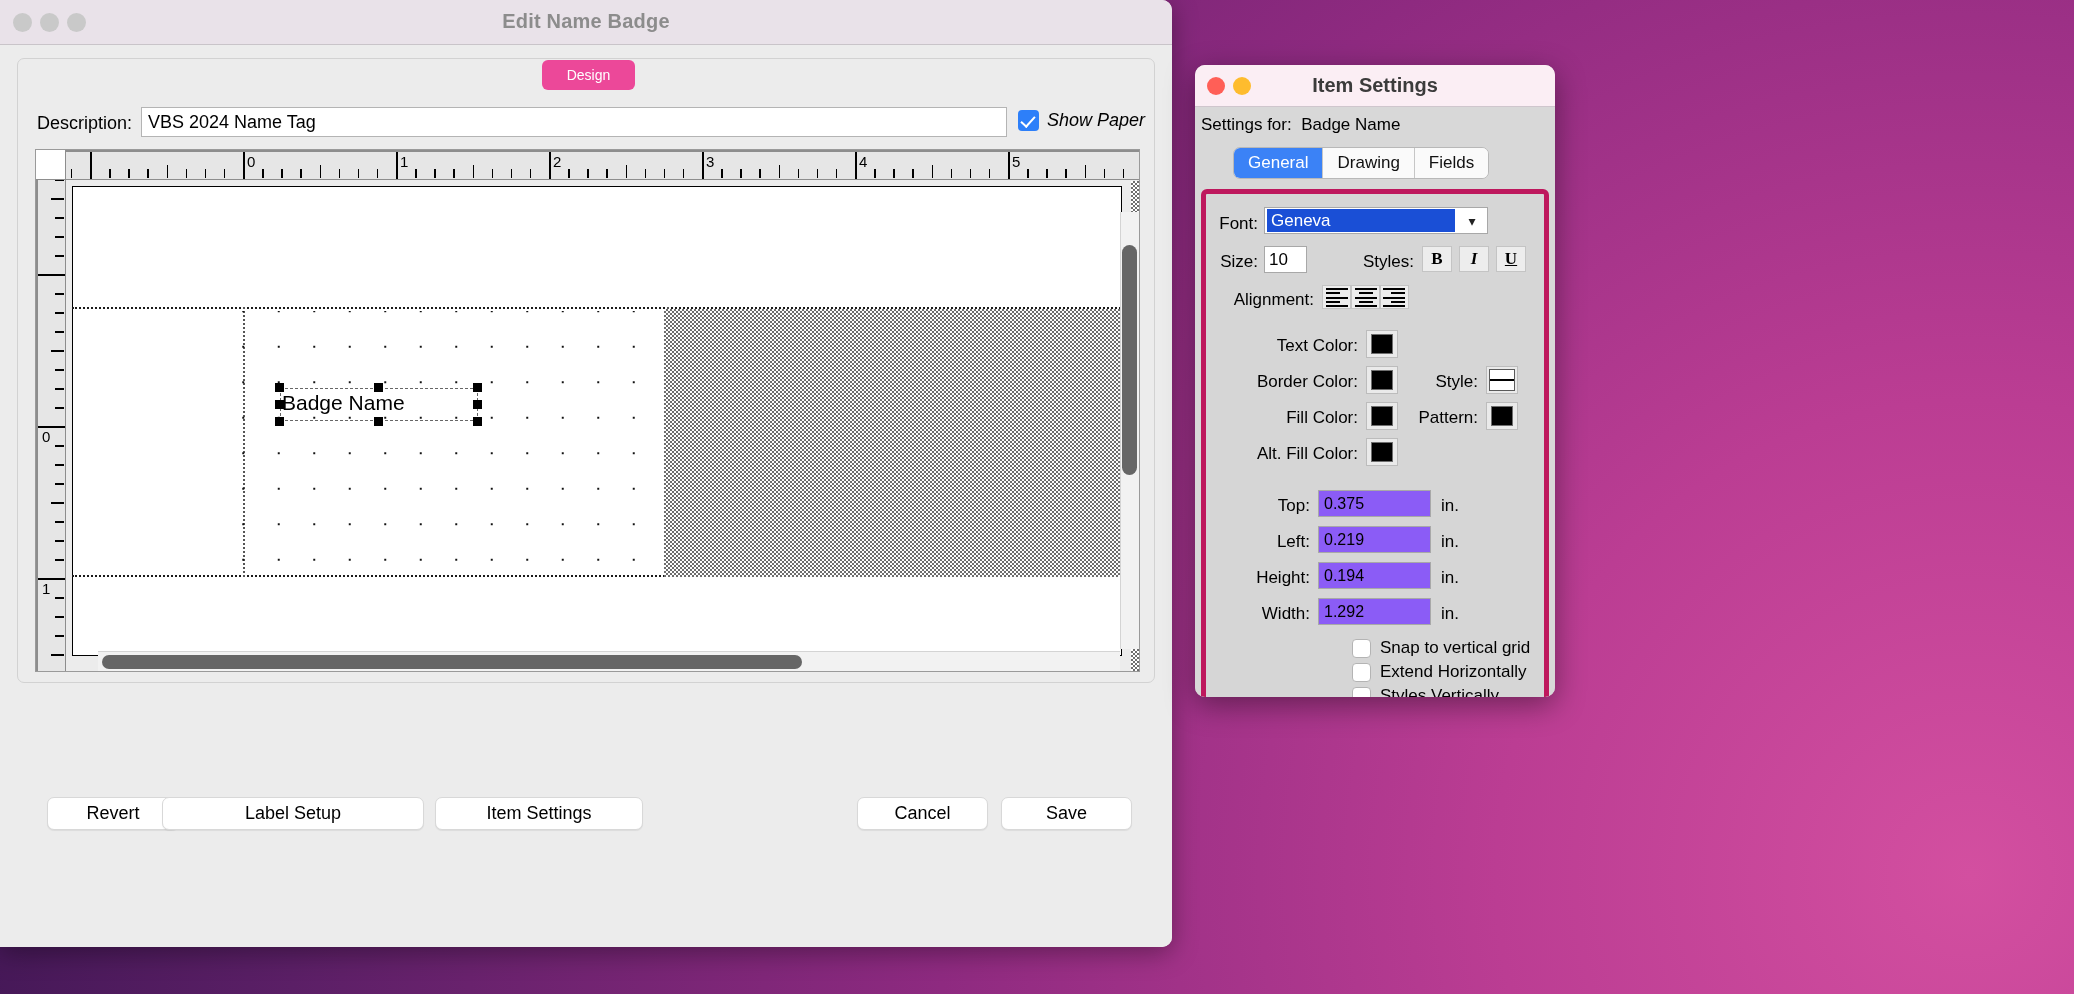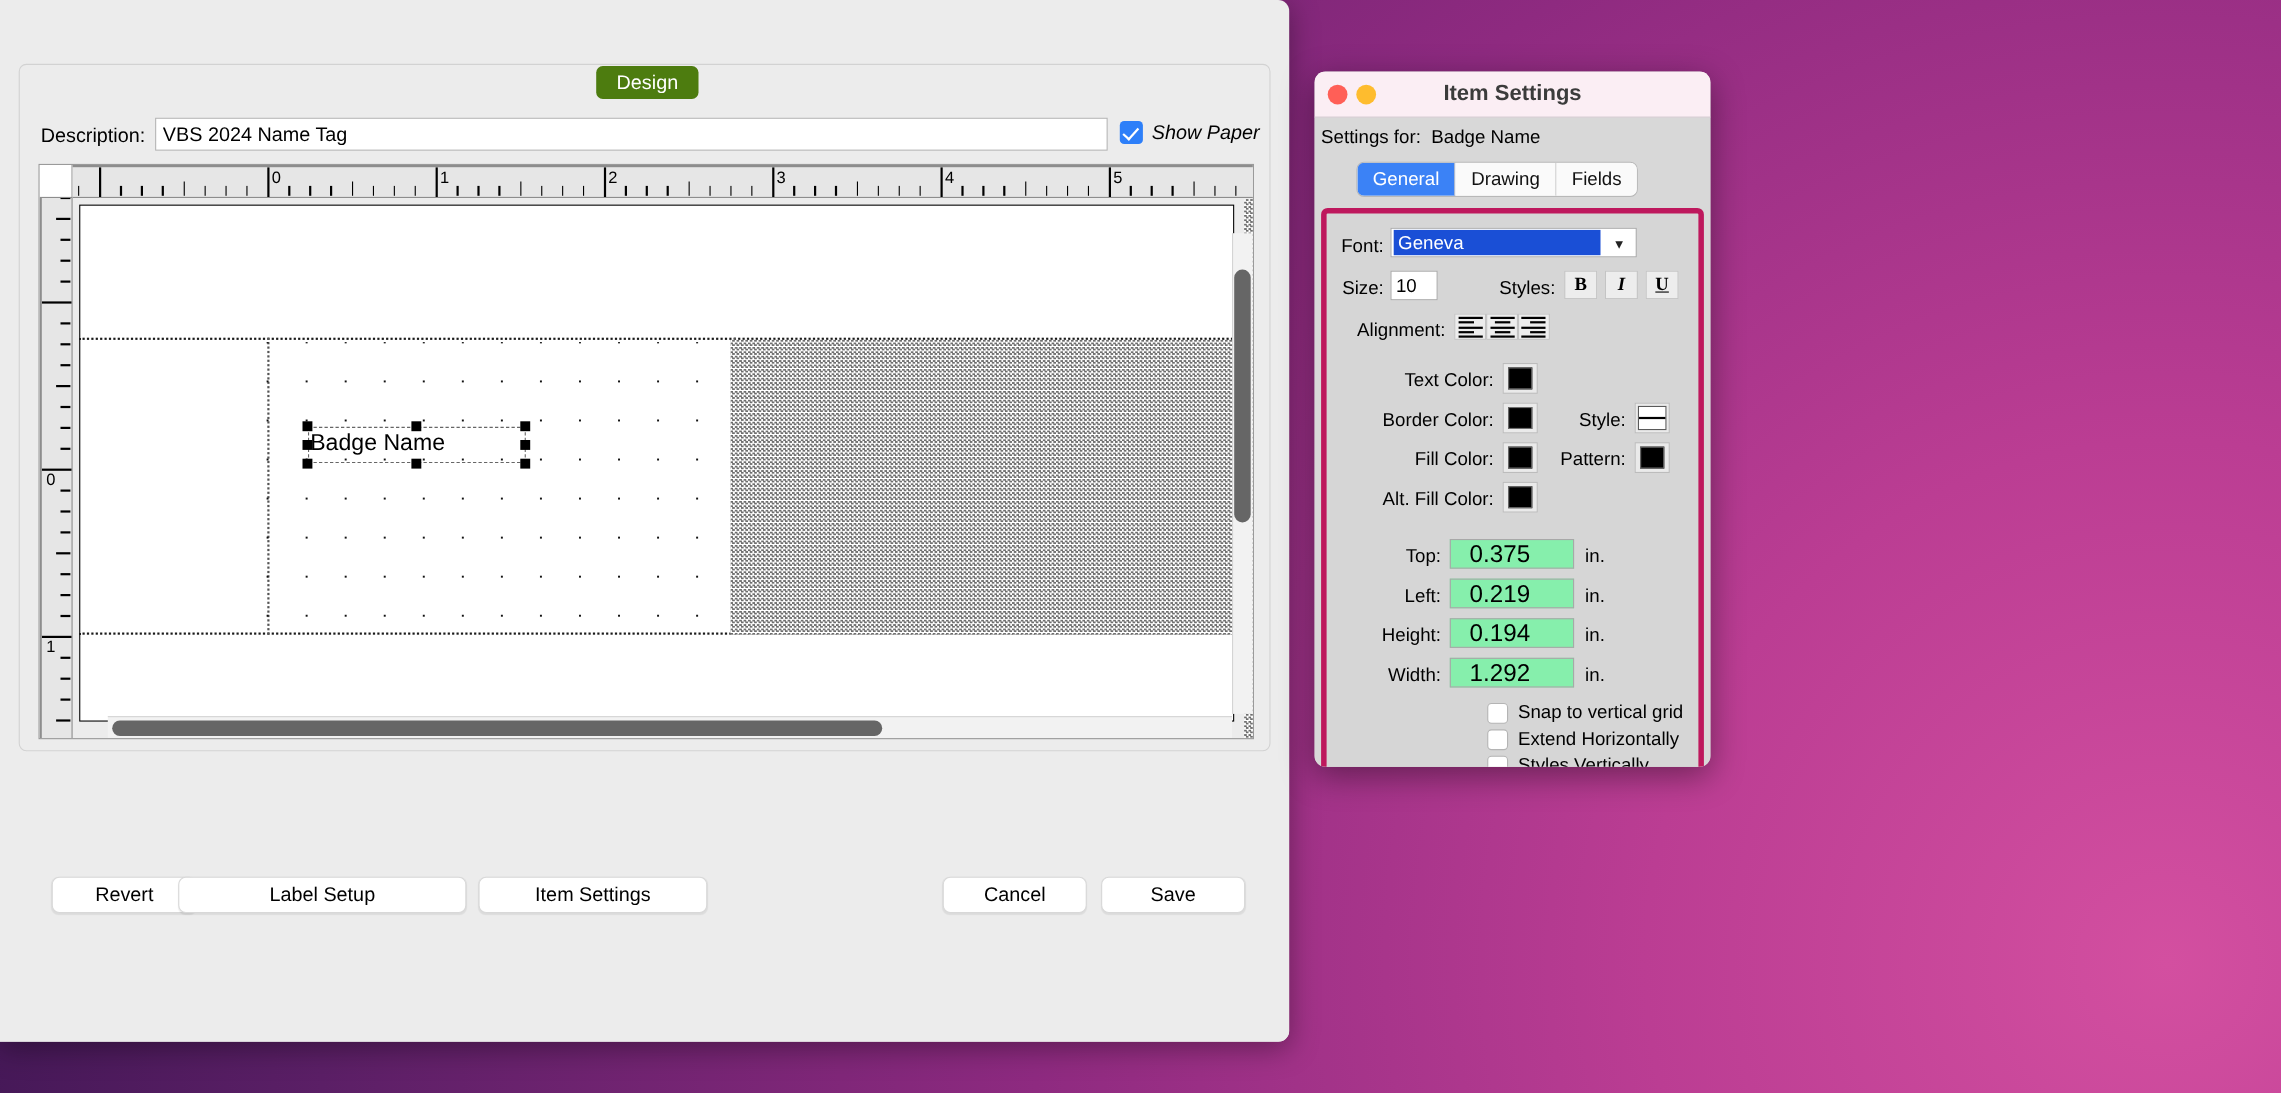--- a/index.html
+++ b/index.html
@@ -60,24 +60,24 @@
     border: 1px solid #d2d2d2;
     border-radius: 7px;
   }
   .tabstrip {
     position: absolute; left: 0; right: 0; top: 0; height: 46px;
   }
   .tab-design {
     position: absolute;
     left: 524px; top: 1px;
     width: 93px; height: 30px;
-    background: #4d7c0f;
+    background: #ec4899;
     color: #fff;
     border-radius: 6px;
-    font-size: 18px;
+    font-size: 14px;
     display: flex; align-items: center; justify-content: center;
     cursor: default;
   }
   .desc-row {
     position: absolute;
     left: 0; top: 46px; right: 0; height: 38px;
   }
   .desc-label {
     position: absolute; left: 19px; top: 8px;
     font-size: 18px; color: #000;
@@ -437,24 +437,24 @@
   }
   .swatch-line::after {
     content: "";
     position: absolute; left: 0; right: 0; top: 9px;
     height: 2px; background: #000;
   }
 
   .dim-input {
     position: absolute;
     width: 113px; height: 27px;
-    background: #86efac;
+    background: #8b5cf6;
     border: 1px solid #a8a8a8;
-    font-size: 22px;
-    padding-left: 17px;
+    font-size: 16px;
+    padding-left: 5px;
     color: #000;
     font-family: "Liberation Sans", sans-serif;
     outline: none;
   }
   .unit { position: absolute; font-size: 17px; color: #000; }
 
   .cbrow { position: absolute; display: flex; align-items: center; gap: 9px; }
   .cb-empty {
     width: 19px; height: 19px;
     background: #fff;
@@ -463,20 +463,28 @@
   }
   .cblabel { font-size: 17px; color: #000; }
 </style>
 </head>
 <body>
 
 <div class="desktop-bg"></div>
 
 <div class="main-window">
 
+  <div class="titlebar">
+    <div class="traffic">
+      <span class="tl"></span>
+      <span class="tl"></span>
+      <span class="tl"></span>
+    </div>
+    <div class="win-title">Edit Name Badge</div>
+  </div>
 
   <div class="win-body">
 
     <div class="content-card">
 
       <div class="tabstrip">
         <div class="tab-design">Design</div>
       </div>
 
       <div class="desc-row">

